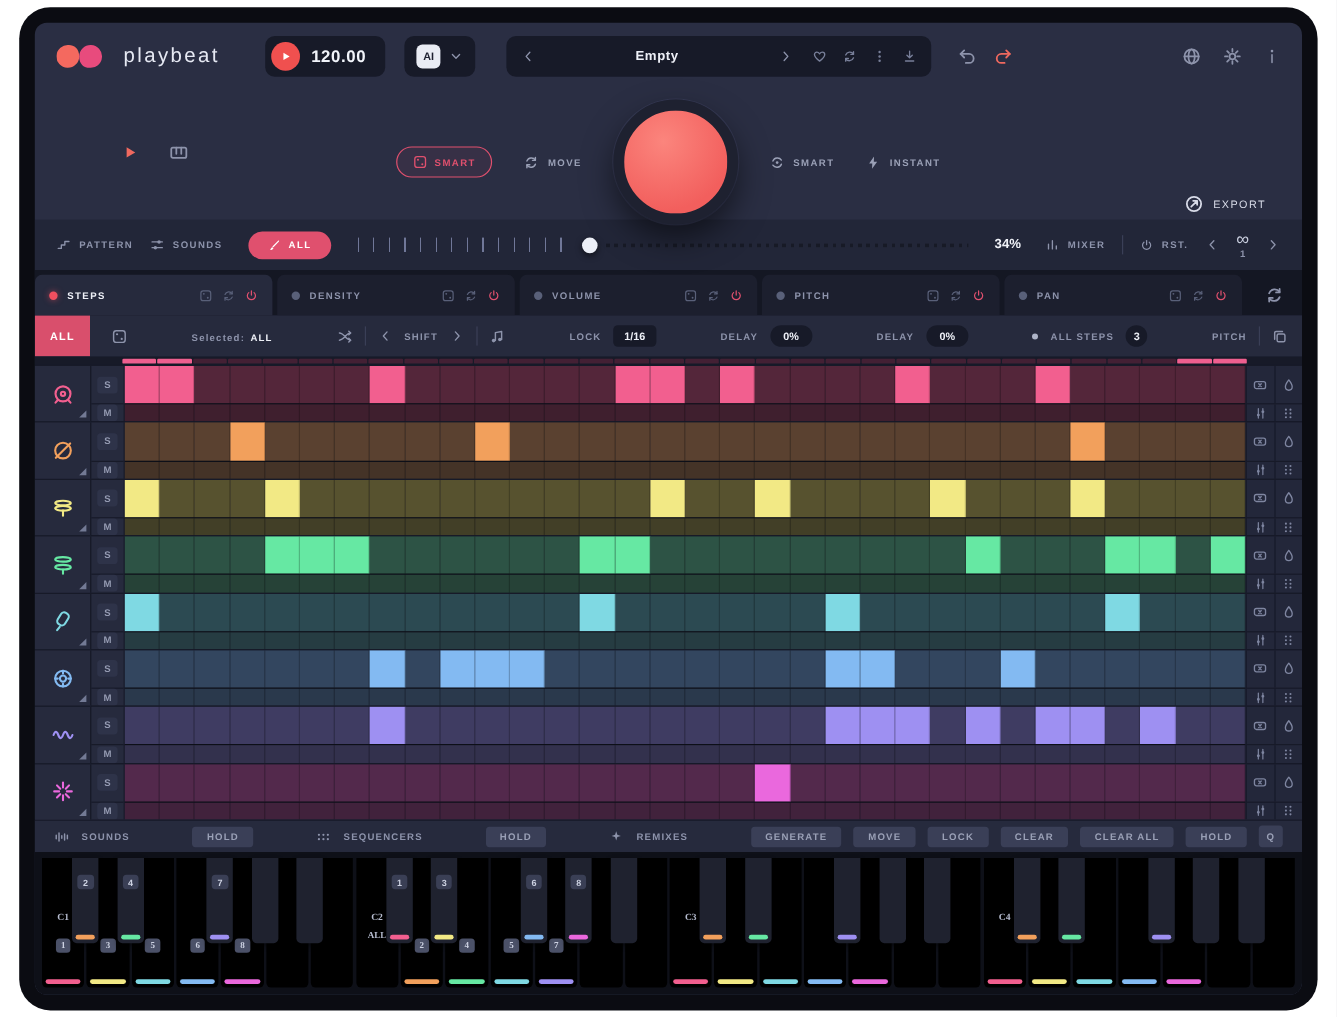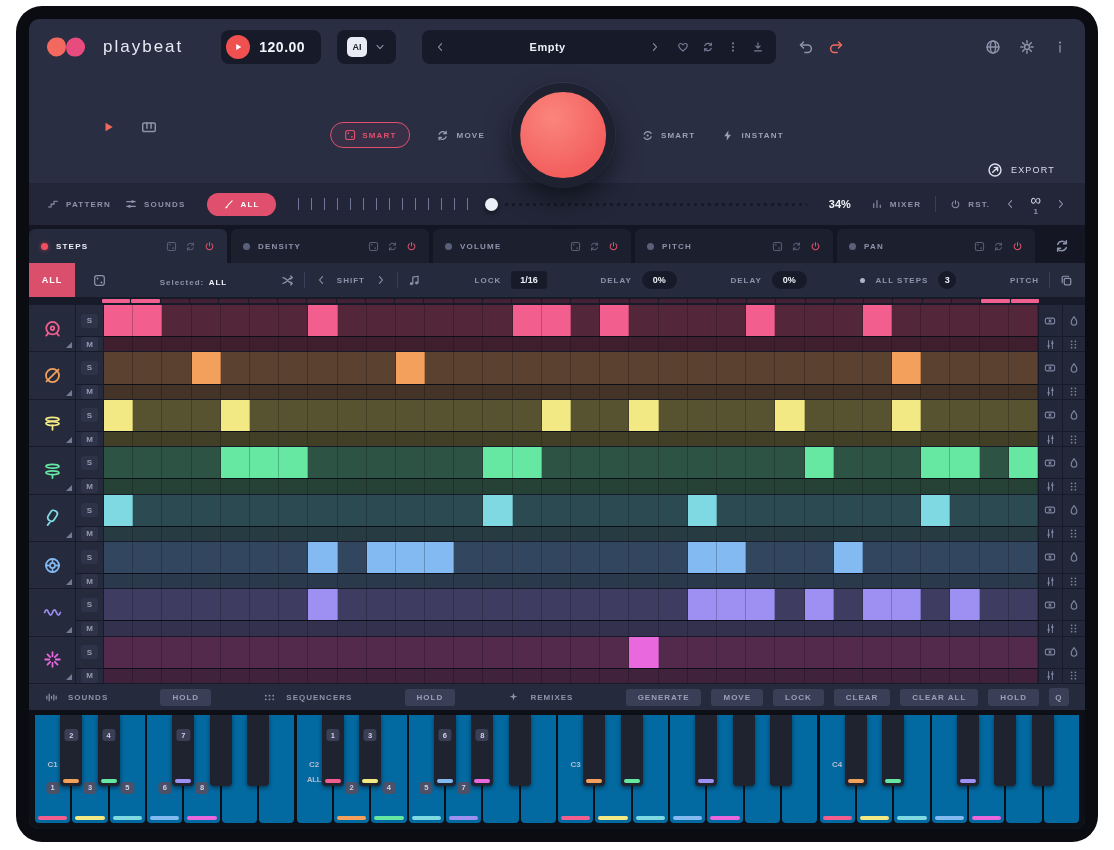--- a/index.html
+++ b/index.html
@@ -103,21 +103,21 @@
   .rcell:first-child{border-left:none;}
   
   .footerbar{height:26px;background:#262a3d;display:flex;align-items:center;padding:0 16px;gap:10px;
     border-top:1px solid #171a28;flex:none;}
   .f-btn{background:#3a3f57;border-radius:3px;padding:4px 12px;font-size:8px;font-weight:bold;color:#9aa0b6;
     letter-spacing:1px;white-space:nowrap;}
   .f-q{width:20px;height:18px;display:flex;align-items:center;justify-content:center;padding:0;}
   
   .kb{height:108px;background:#0e1018;padding:5px 5px 6px;flex:none;border-radius:0 0 10px 10px;}
   #keys{position:relative;height:100%;}
-  .wkey{position:absolute;top:0;height:100%;background:#0369a1;border-radius:0 0 4px 4px;z-index:1;}
+  .wkey{position:absolute;top:0;height:100%;background:#000000;border-radius:0 0 4px 4px;z-index:1;font-family:Liberation Serif, serif;}
   .bkey{position:absolute;top:0;height:66%;width:22px;background:#1f222f;border-radius:0 0 4px 4px;z-index:2;
     box-shadow:0 2px 4px rgba(0,0,0,.45);}
   .klabel{position:absolute;top:42%;left:0;width:100%;text-align:center;font-size:8px;font-weight:bold;color:#b6bccf;}
   .ksub{position:absolute;top:56%;left:0;width:100%;text-align:center;font-size:7.5px;font-weight:bold;color:#b6bccf;}
   .ktag{position:absolute;left:50%;transform:translateX(-50%);background:#4b5168;color:#cdd2e2;font-size:7.5px;
     font-weight:bold;padding:1.5px 4.5px;border-radius:3px;line-height:1.2;}
   .wkey .ktag{top:62%;}
   .bkey .ktag{top:14px;background:#3a3f55;}
   .kstripe{position:absolute;left:3px;right:3px;bottom:3px;height:4px;border-radius:2px;}
 </style>

